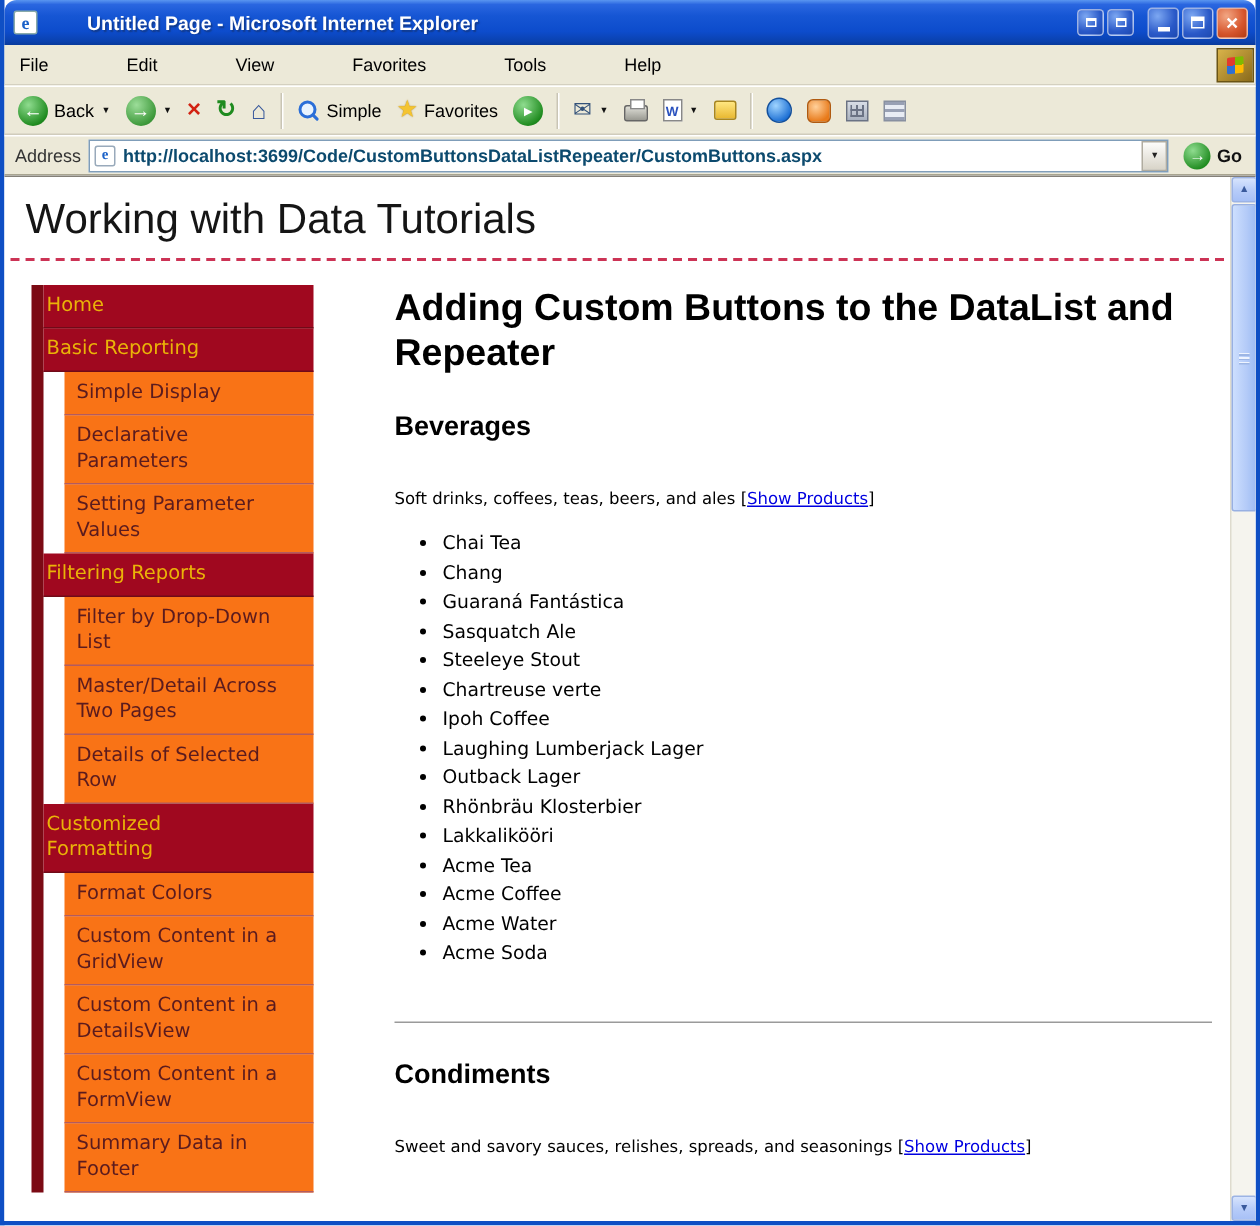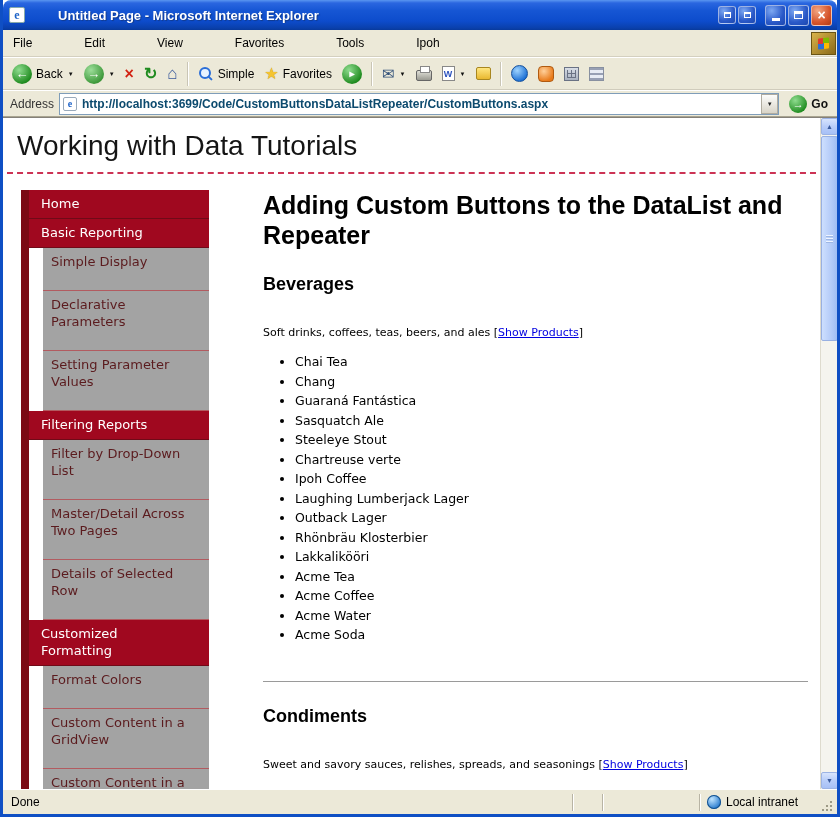--- a/index.html
+++ b/index.html
@@ -100,22 +100,22 @@
   .content { position:relative; flex:1; background:#fff; overflow:hidden; border-top:1px solid #848078; }
   .page { position:absolute; top:0; left:0; right:17px; bottom:0; overflow:hidden; background:#fff; }
   .site-title { font-size:28px; color:#151515; padding:12px 0 10px 14px; font-weight:400; }
   .dashed-rule { border-bottom:2px dashed #cc3355; margin:0 4px; }
   .columns { display:flex; padding:16px 0 0 18px; }
 
   
   .sidebar { width:188px; flex:0 0 188px; border-left:8px solid #7b0a14; }
   .nav-header, .nav-item { display:block; font-family:"DejaVu Sans",sans-serif; font-size:13px;
     line-height:17px; text-decoration:none; cursor:pointer; }
-  .nav-header { background:#a0081f; color:#ffffff; padding:5px 30px 6px 12px; border-bottom:1px solid #700a18; }
-  .nav-item { background:#a3a3a3; color:#5b1b1e; padding:5px 6px 20px 8px; margin-left:14px; border-bottom:1px solid #b25b60; }
+  .nav-header { background:#a0081f; color:#eab308; padding:5px 30px 6px 2px; border-bottom:1px solid #700a18; }
+  .nav-item { background:#f97316; color:#5b1b1e; padding:5px 6px 6px 8px; margin-left:14px; border-bottom:1px solid #b25b60; }
 
   
   .main { margin-left:54px; width:545px; font-family:"DejaVu Sans",sans-serif; color:#000; }
   .main h1 { font-family:"Liberation Sans",sans-serif; font-size:25px; font-weight:bold; line-height:1.2; margin:0; }
   .main h2 { font-family:"Liberation Sans",sans-serif; font-size:18px; font-weight:bold; margin:24px 0 0; }
   .main p { font-size:11px; margin:31px 0 0; white-space:nowrap; }
   .main ul { margin:13px 0 0; padding-left:32px; font-size:12.5px; }
   .main li { line-height:19.5px; }
   .main a { color:#0000e0; text-decoration:underline; cursor:pointer; }
   hr.divider { border:none; border-top:1px solid #9a9a9a; margin:36px 0 0; }
@@ -173,21 +173,21 @@
         </span>
     </span>
   </div>
 
   <div class="menubar">
     <span class="menu-item">File</span>
     <span class="menu-item">Edit</span>
     <span class="menu-item">View</span>
     <span class="menu-item">Favorites</span>
     <span class="menu-item">Tools</span>
-    <span class="menu-item">Ipoh</span>
+    <span class="menu-item">Help</span>
     <span class="throbber">
         <span class="flag"></span>
       </span>
   </div>
 
   <div class="toolbar">
     <span class="tb-btn">
       <span class="round-icon green">←</span>
       <span>Back</span>
       <span class="dd">▼</span>
@@ -330,27 +330,14 @@
       </div>
     </div>
 
     <div class="vscroll">
       <span class="vs-btn vs-up">▲</span>
       <span class="vs-thumb"></span>
       <span class="vs-btn vs-down">▼</span>
     </div>
   </div>
 
-  <div class="statusbar">
-    <span class="sb-left">Done</span>
-    <span class="sb-sep"></span>
-    <span class="sb-pane-a"></span>
-    <span class="sb-sep"></span>
-    <span class="sb-pane-b"></span>
-    <span class="sb-sep"></span>
-    <span class="sb-zone">
-      <span class="globe-icon"></span>
-      <span>Local intranet</span>
-    </span>
-    <span class="sb-grip"></span>
-  </div>
 
 </div>
 
 </body></html>

